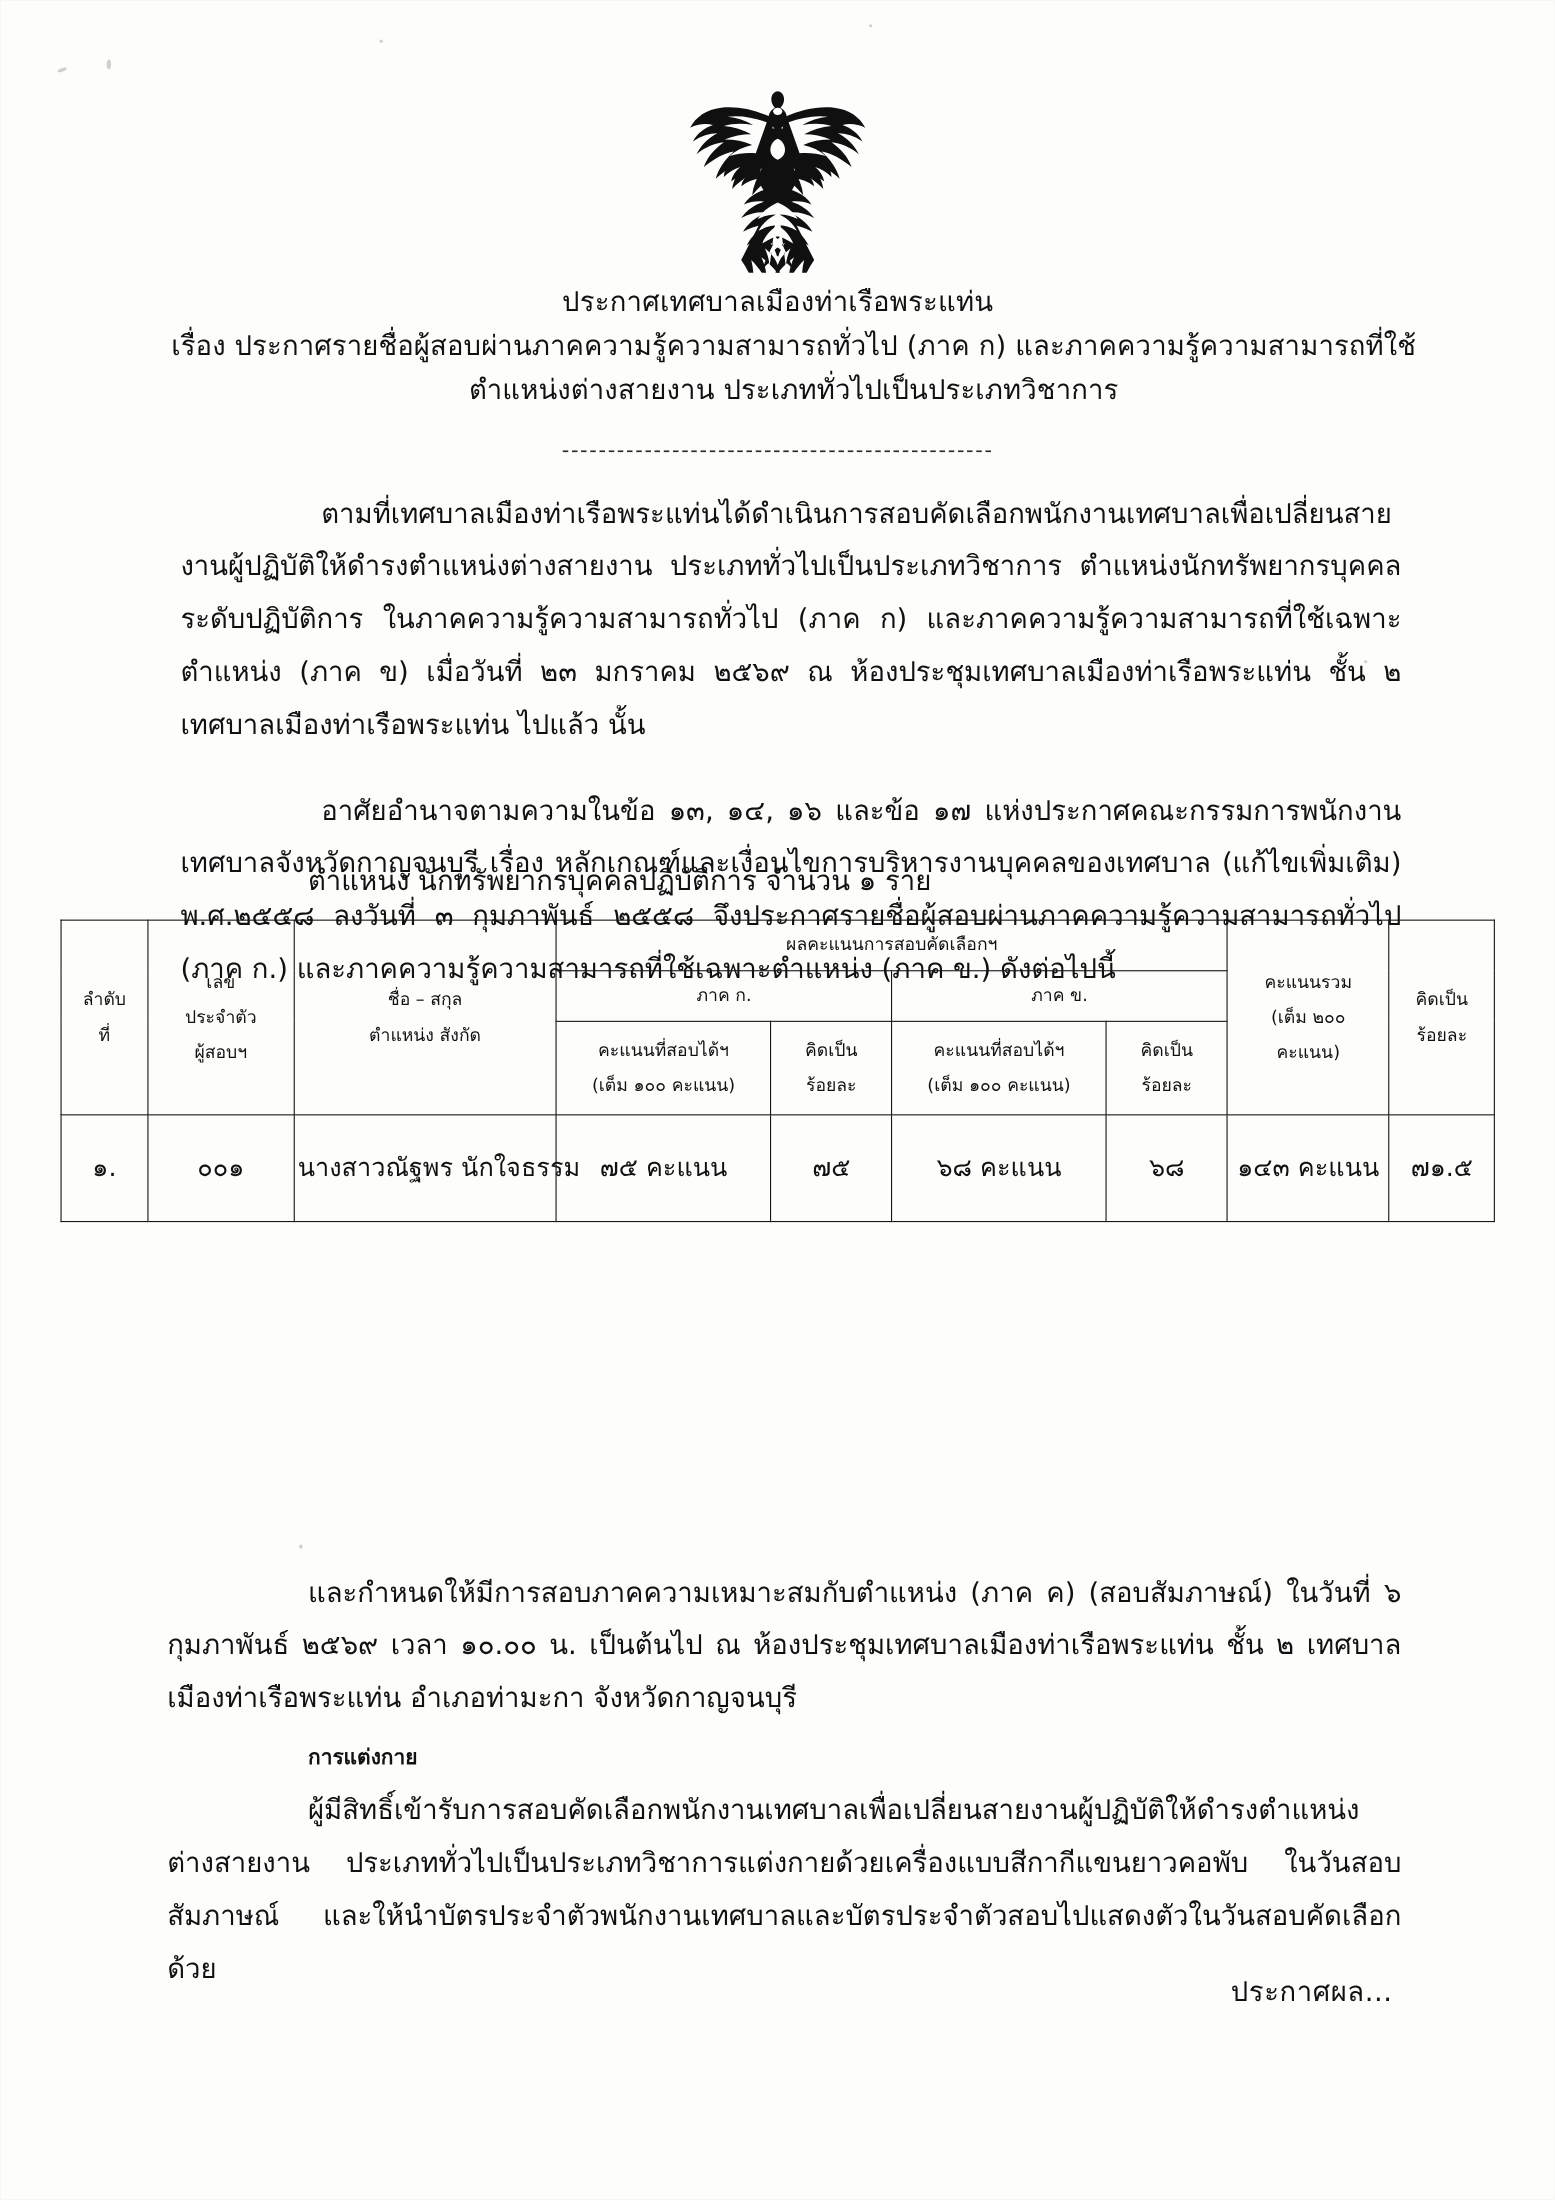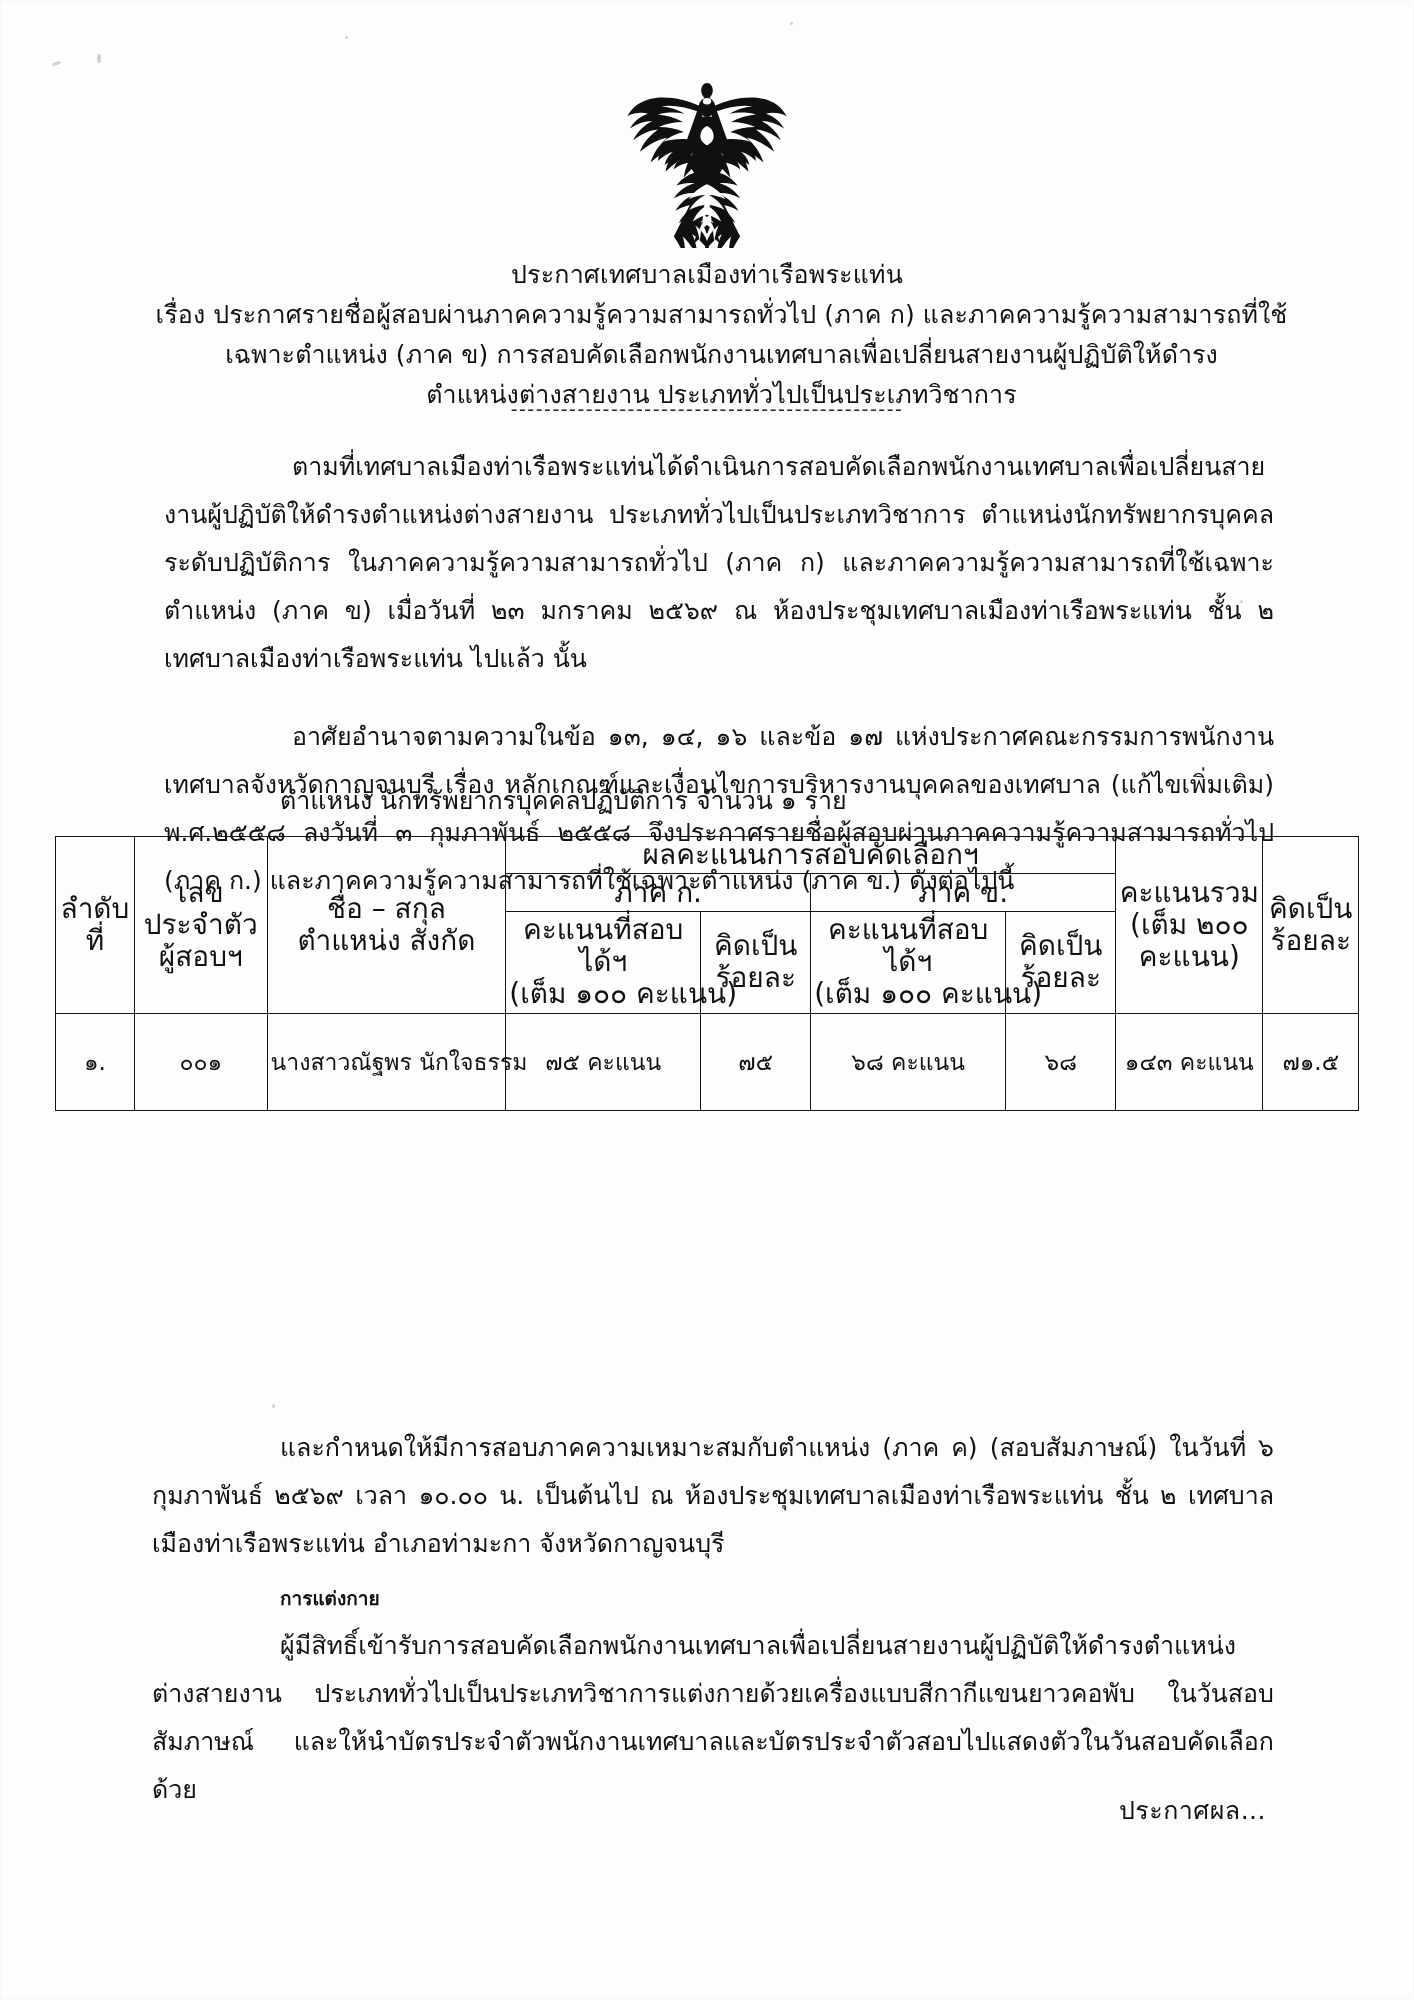--- a/index.html
+++ b/index.html
@@ -116,21 +116,21 @@
   }
   .score-table td, .score-table th {
     border: 1.6px solid #151515;
     text-align: center;
     vertical-align: middle;
     font-weight: normal;
     font-size: 22px;
     line-height: 32px;
     padding: 2px 3px;
   }
-  .score-table th { font-size: 28px; }
+  .score-table th { font-size: 16px; }
   .th-tall { height: 172px; }
   .cell-nowrap { white-space: nowrap; text-align: center; }
   .data-row td {
     height: 92px;
     font-size: 23px;
   }
 
   
   .closing-area {
     position: absolute;
@@ -197,21 +197,20 @@
         <ellipse cx="100" cy="28" rx="5" ry="4"></ellipse>
 
         <path d="M100 58 c-5 2-8 7-8 12 c0 5 3 9 8 11 c5-2 8-6 8-11 c0-5-3-10-8-12z"></path>
       </g>
     </svg>
   </div>
 
   <div class="header-block">
     <div class="doc-title">ประกาศเทศบาลเมืองท่าเรือพระแท่น</div>
     <div class="doc-subtitle-line">เรื่อง ประกาศรายชื่อผู้สอบผ่านภาคความรู้ความสามารถทั่วไป (ภาค ก) และภาคความรู้ความสามารถที่ใช้</div>
-    <div class="doc-subtitle-line">เฉพาะตำแหน่ง (ภาค ข) การสอบคัดเลือกพนักงานเทศบาลเพื่อเปลี่ยนสายงานผู้ปฏิบัติให้ดำรง</div>
     <div class="doc-subtitle-line">ตำแหน่งต่างสายงาน ประเภททั่วไปเป็นประเภทวิชาการ</div>
   </div>
 
   <div class="rule-dashes">-----------------------------------------------</div>
 
   <div class="body-area">
     <p class="para"><span class="indent"></span><span>ตามที่เทศบาลเมืองท่าเรือพระแท่นได้ดำเนินการสอบคัดเลือกพนักงานเทศบาลเพื่อเปลี่ยนสายงานผู้ปฏิบัติให้ดำรงตำแหน่งต่างสายงาน ประเภททั่วไปเป็นประเภทวิชาการ ตำแหน่งนักทรัพยากรบุคคลระดับปฏิบัติการ ในภาคความรู้ความสามารถทั่วไป (ภาค ก) และภาคความรู้ความสามารถที่ใช้เฉพาะตำแหน่ง (ภาค ข) เมื่อวันที่ ๒๓ มกราคม ๒๕๖๙ ณ ห้องประชุมเทศบาลเมืองท่าเรือพระแท่น ชั้น ๒ เทศบาลเมืองท่าเรือพระแท่น ไปแล้ว นั้น</span></p>
     <p class="para"><span class="indent"></span><span>อาศัยอำนาจตามความในข้อ ๑๓, ๑๔, ๑๖ และข้อ ๑๗ แห่งประกาศคณะกรรมการพนักงานเทศบาลจังหวัดกาญจนบุรี เรื่อง หลักเกณฑ์และเงื่อนไขการบริหารงานบุคคลของเทศบาล (แก้ไขเพิ่มเติม) พ.ศ.๒๕๕๘ ลงวันที่ ๓ กุมภาพันธ์ ๒๕๕๘ จึงประกาศรายชื่อผู้สอบผ่านภาคความรู้ความสามารถทั่วไป (ภาค ก.) และภาคความรู้ความสามารถที่ใช้เฉพาะตำแหน่ง (ภาค ข.) ดังต่อไปนี้</span></p>
   </div>
 

